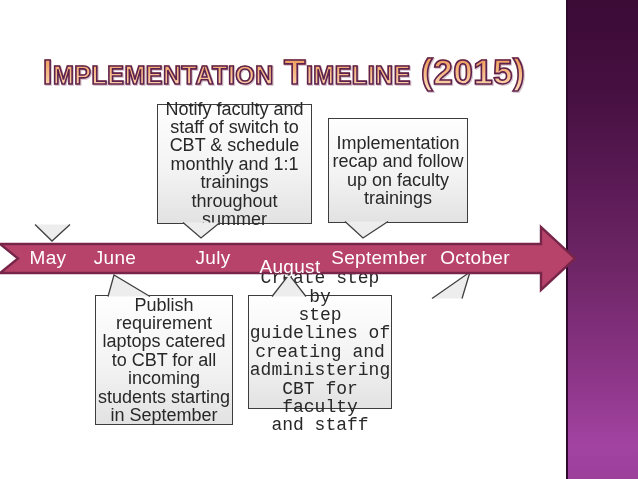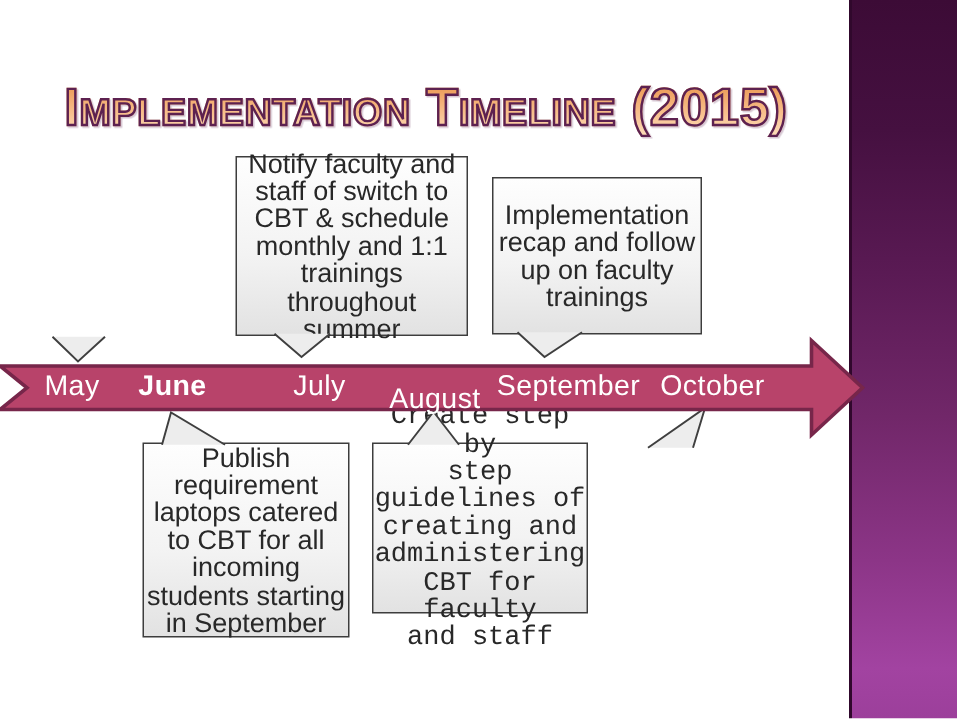--- a/index.html
+++ b/index.html
@@ -106,19 +106,19 @@
       <path d="M345,221.5 L363,238 L388,221.5" fill="#ededed"></path>
       <path d="M108,296.5 L114,275 L150,296.5" fill="#ededed"></path>
       <path d="M272,296.5 L289,274.5 L306,296.5" fill="#ededed"></path>
       <path d="M432,298.5 L470,272 L462,298.5" fill="#ededed"></path>
     </g>
 
     <polygon points="0,244 541,244 541,227 575,258.5 541,290 541,273 0,273 18,258.5" stroke-width="2.4" stroke-linejoin="miter" fill="#b8436a" stroke="#77264a"></polygon>
   </svg>
 
   <span class="month" style="left:48px;top:258px;">May</span>
-  <span class="month" style="left:115px;top:258px;font-weight:bold;">June</span>
+  <span class="month" style="left:115px;top:258px;">June</span>
   <span class="month" style="left:213px;top:258px;">July</span>
   <span class="month" style="left:290px;top:267px;">August</span>
   <span class="month" style="left:475px;top:258px;">October</span>
   <span class="month" style="left:379px;top:258px;">September</span>
 
 </div>
 
 </body></html>

